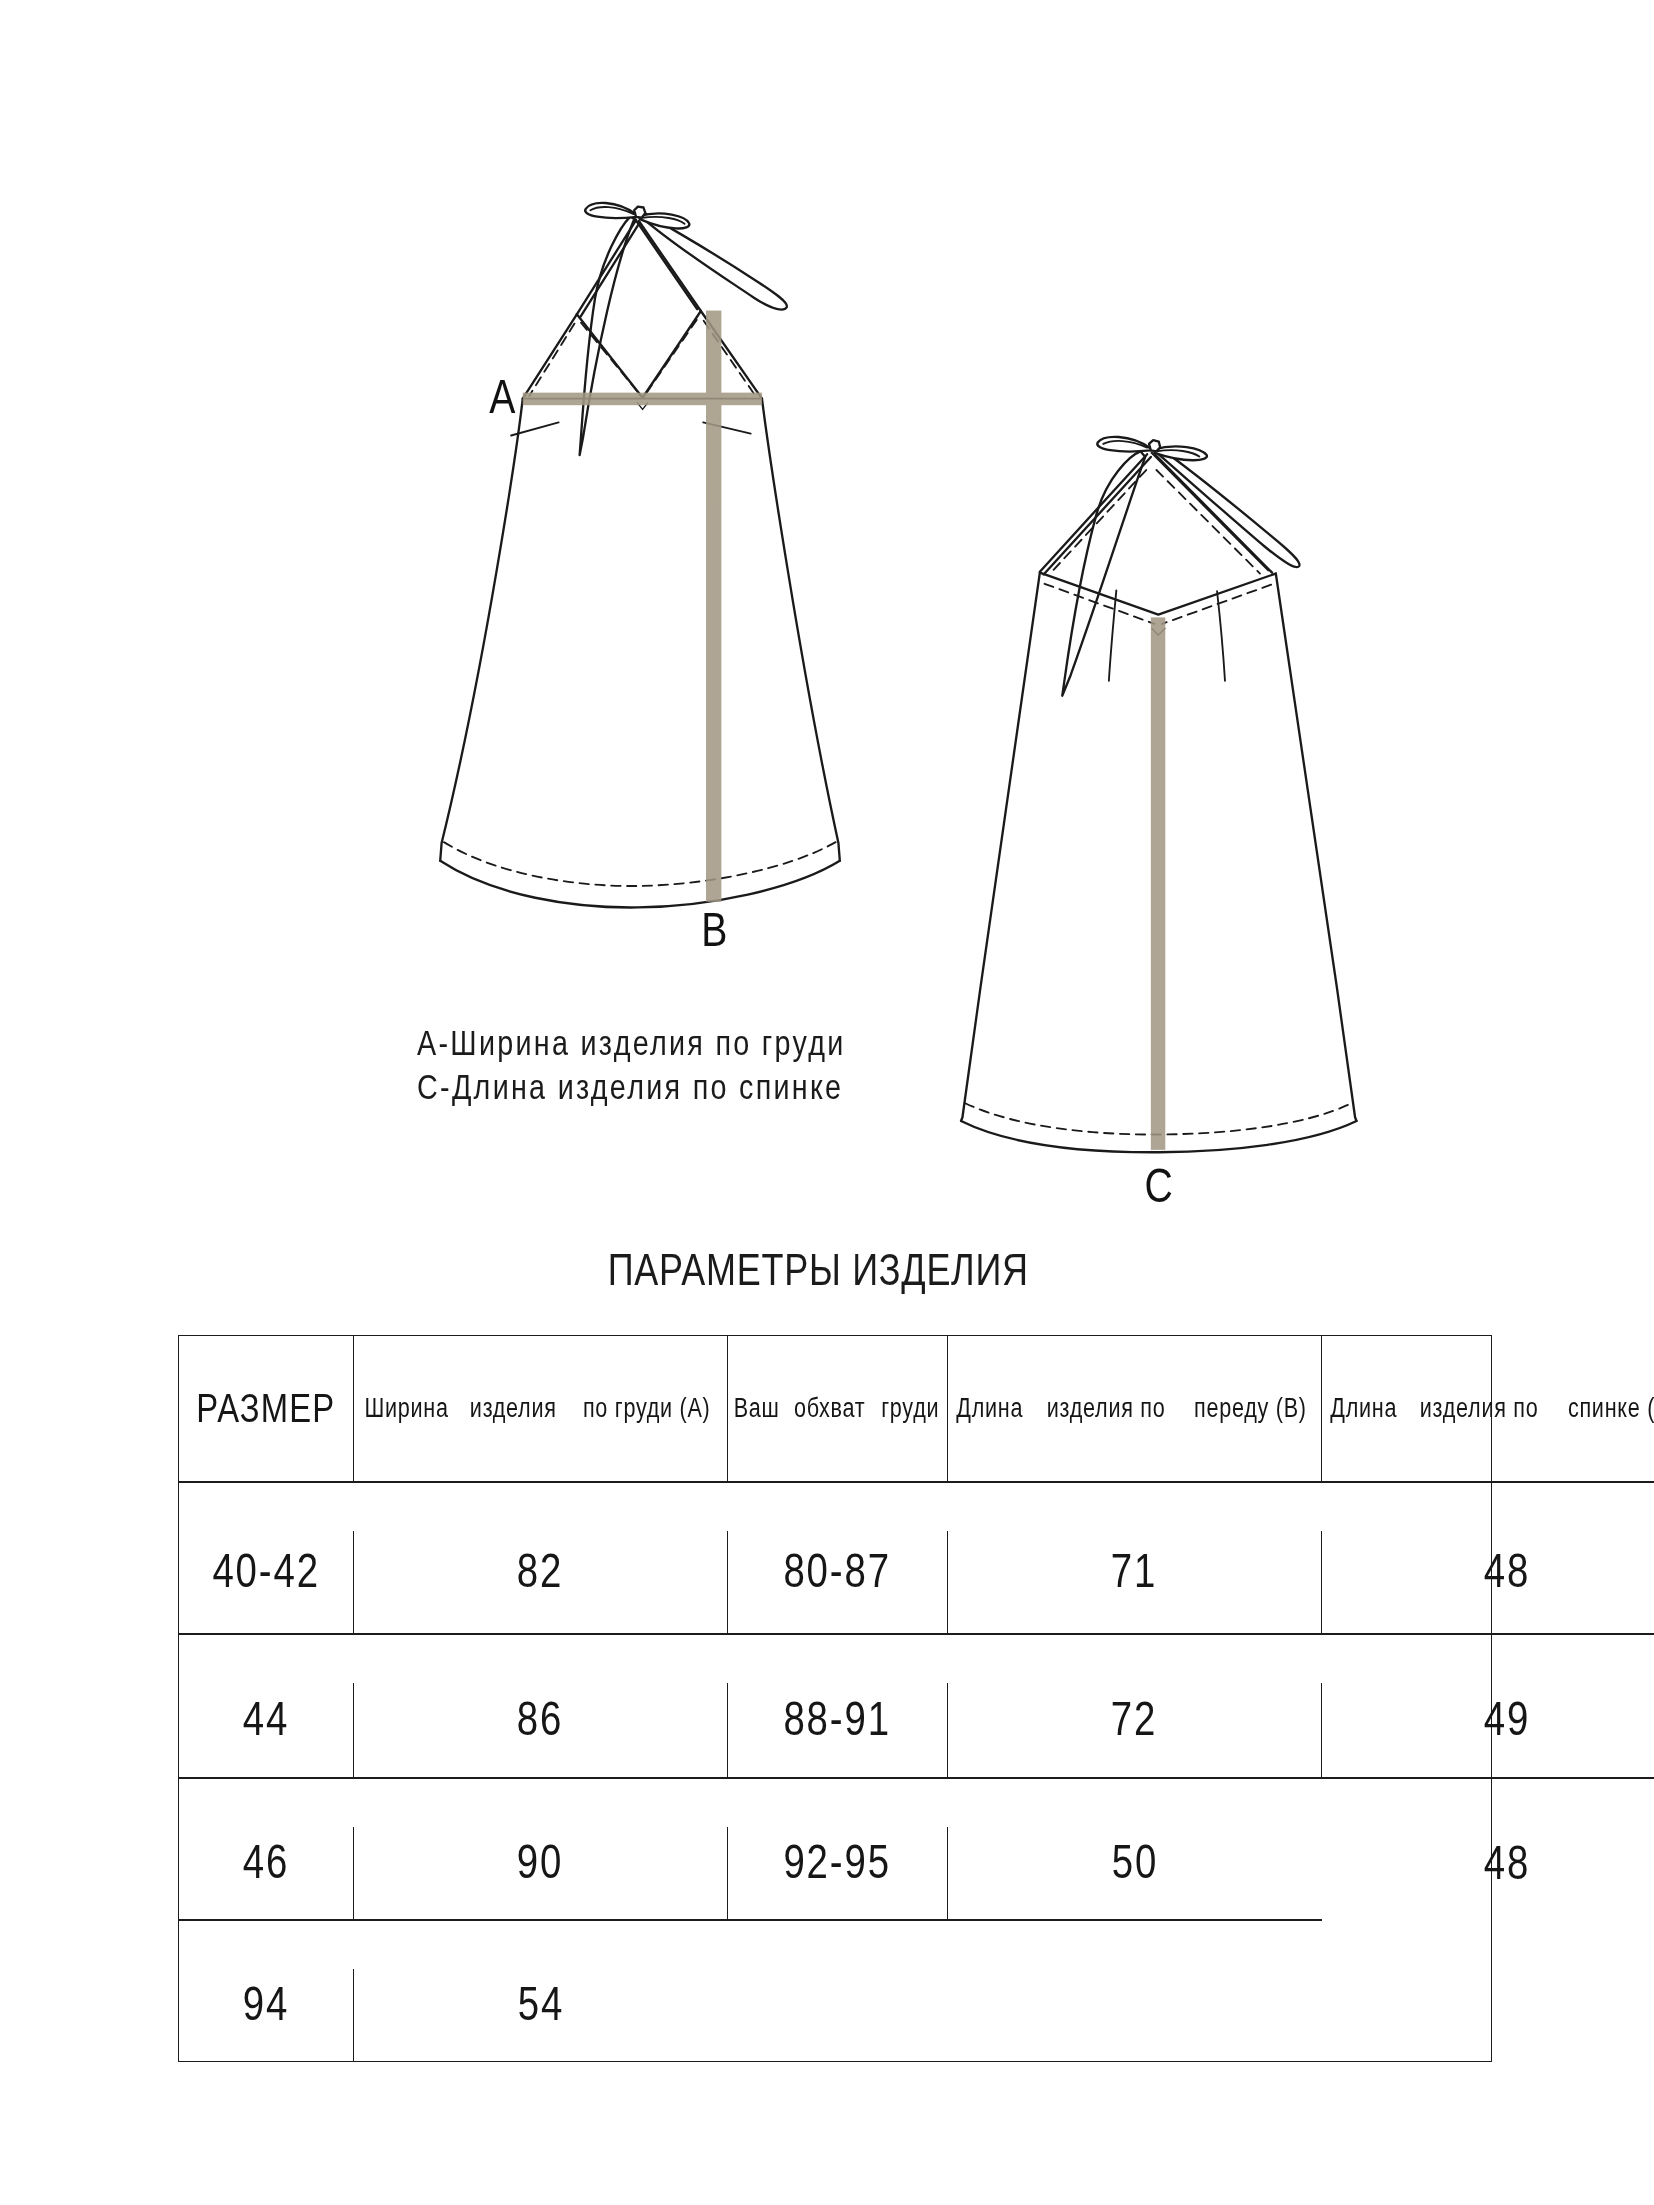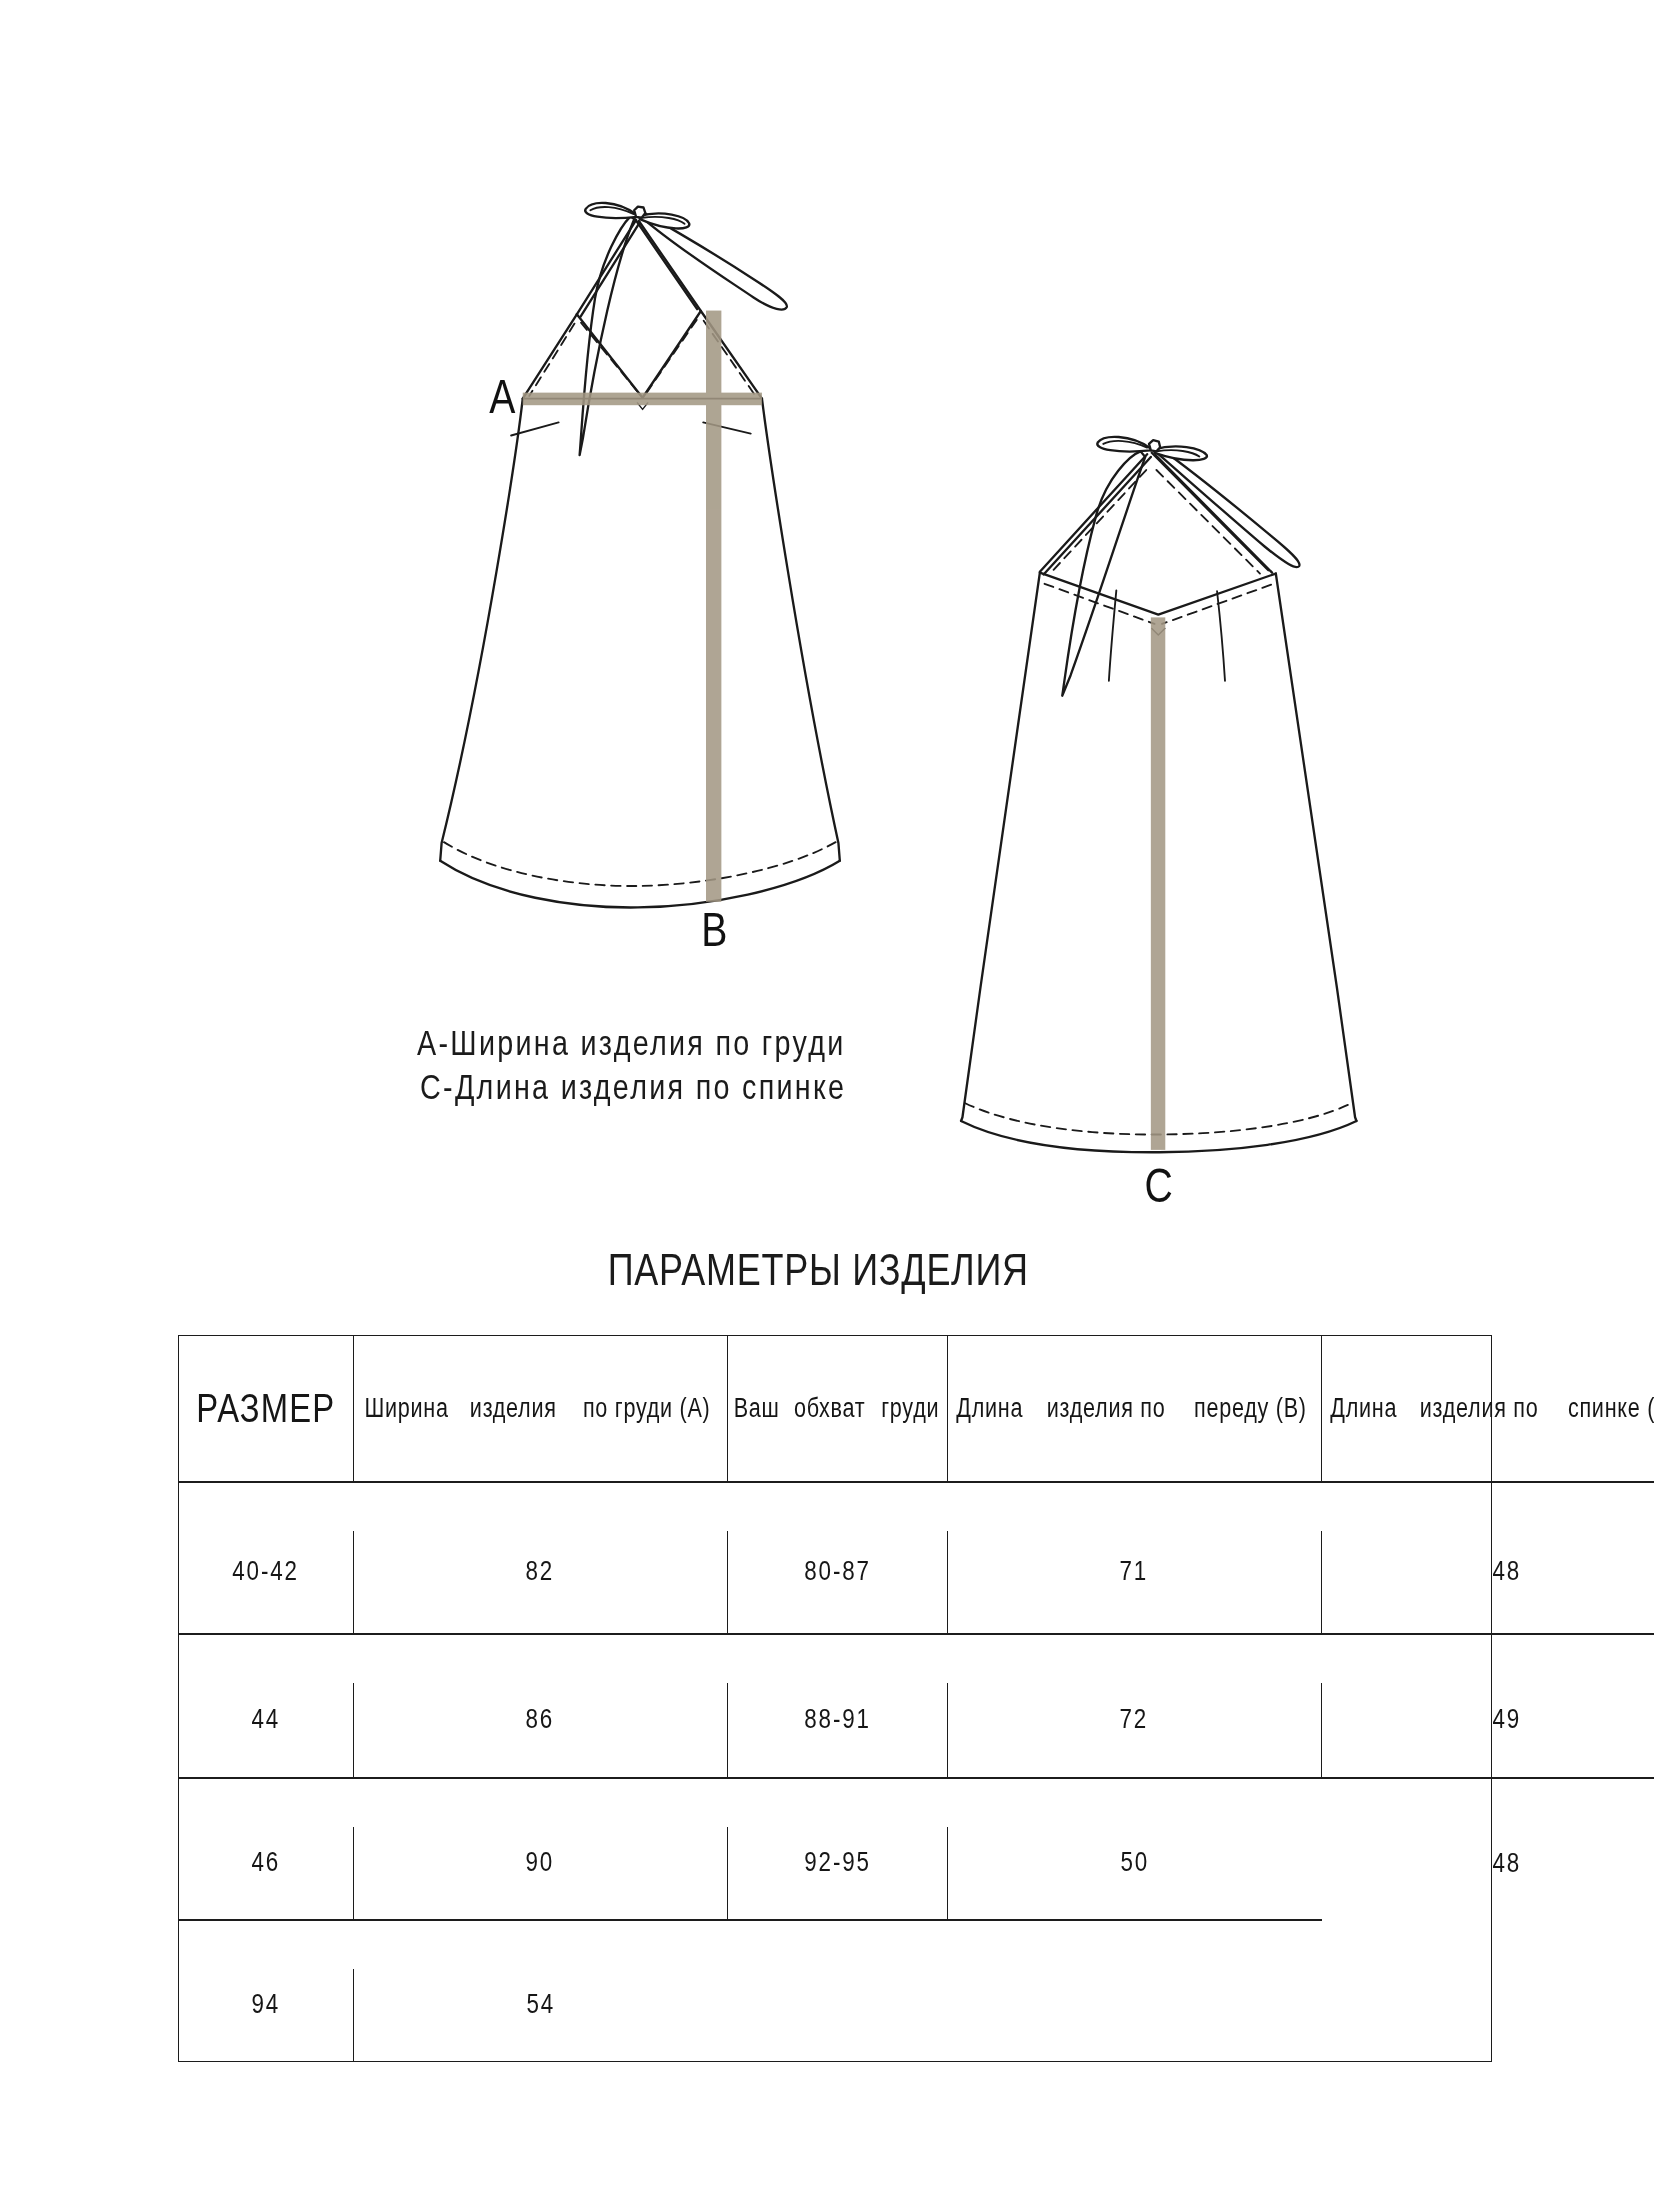--- a/index.html
+++ b/index.html
@@ -13,21 +13,21 @@
 
   #art{position:absolute;left:0;top:0;}
 
   .meas-label{
     position:absolute;width:56px;text-align:center;
     font-size:49px;line-height:51px;color:#111;
   }
 
   #legend{
     position:absolute;left:417px;top:1021px;
-    font-size:35px;line-height:44px;letter-spacing:2.8px;color:#1b1b1b;text-align:right;
+    font-size:35px;line-height:44px;letter-spacing:2.8px;color:#1b1b1b;
   }
 
   #table-title{
     position:absolute;left:161px;top:1244px;width:1314px;
     text-align:center;font-size:45px;line-height:52px;letter-spacing:0.9px;color:#1b1b1b;
   }
 
   #size-table{
     position:absolute;left:178px;top:1335px;width:1314px;height:727px;
     border:1.9px solid #1c1c1c;box-sizing:border-box;
@@ -37,21 +37,21 @@
   }
   .cell{
     display:flex;flex-direction:row;align-items:center;justify-content:center;
     border-right:1.4px solid #1c1c1c;border-bottom:2.3px solid #1c1c1c;
     box-sizing:border-box;text-align:center;
   }
   .cell.last-col{border-right:none;}
   .cell.last-row{border-bottom:none;}
   .hdr-main{font-size:41px;line-height:47px;letter-spacing:1.4px;text-decoration:underline;}
   .hdr-line{font-size:27px;line-height:41px;letter-spacing:0.9px;}
-  .data-cell{font-size:28px;letter-spacing:2.3px;padding-bottom:22.4px;margin-top:48px;}
+  .data-cell{font-size:48px;letter-spacing:2.3px;padding-bottom:22.4px;margin-top:48px;}
 </style>
 </head>
 <body>
 
 <svg id="art" width="1654" height="1259" viewBox="0 0 3547 2700">
 
   <g stroke="#1a1a1a" fill="none" stroke-width="5" stroke-linejoin="round" stroke-linecap="round">
 
     <path fill="#ffffff" d="M1376,466 C1450,530 1548,592 1616,638 C1658,666 1682,668 1687,659 C1692,649 1662,628 1612,596 C1532,544 1440,490 1380,456 Z"></path>
     <path fill="#ffffff" d="M1360,470 C1322,560 1280,750 1250,940 L1243,976 C1247,930 1255,770 1276,640 C1290,556 1330,486 1352,464 Z"></path>

